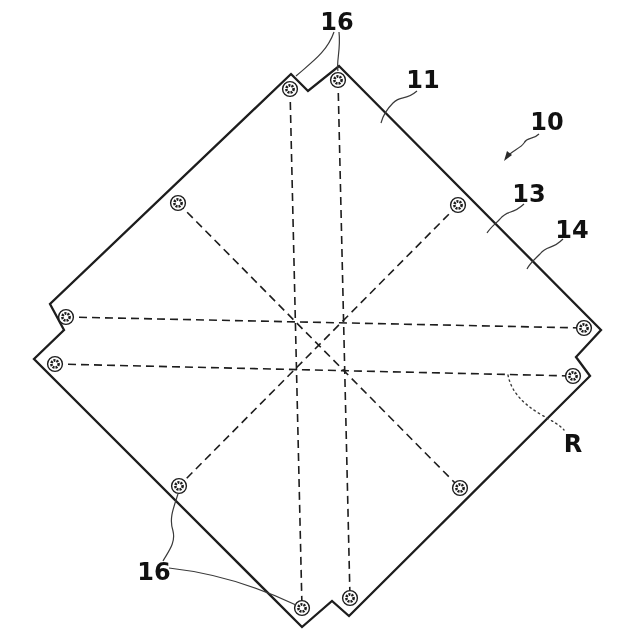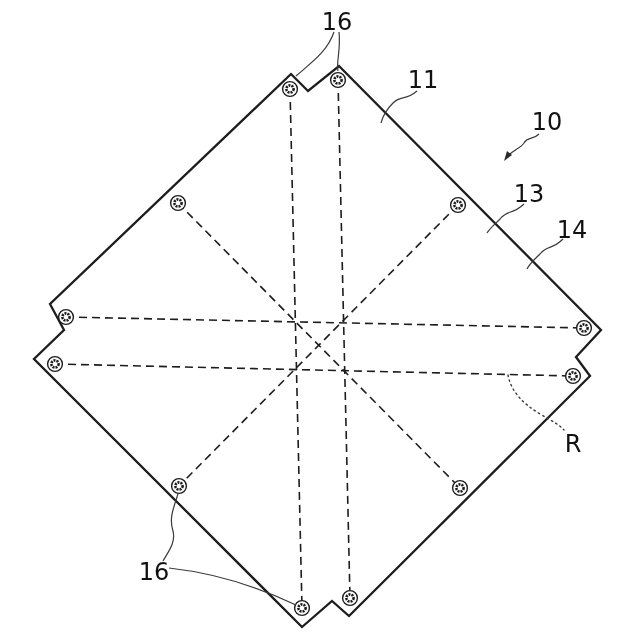--- a/index.html
+++ b/index.html
@@ -1,16 +1,16 @@
 <!DOCTYPE html>
 <html><head>
 <meta charset="utf-8">
 <style>
   html,body{margin:0;padding:0;background:#ffffff;width:640px;height:640px;overflow:hidden;}
-  #stage{width:612px;height:640px;position:relative;background:#ffffff;}
+  #stage{width:612px;height:640px;position:relative;background:#ffffff;font-weight:bold;}
   svg{display:block;}
   .outline{fill:none;stroke:#1d1d1d;stroke-width:2.3;stroke-linejoin:miter;}
   .dashed{fill:none;stroke:#1d1d1d;stroke-width:1.6;stroke-dasharray:8 5;}
   .hole-outer{fill:#ffffff;stroke:#1d1d1d;stroke-width:1.4;}
   .hole-inner{fill:none;stroke:#1d1d1d;stroke-width:2.6;stroke-dasharray:2 1;}
   .leader{fill:none;stroke:#3a3a3a;stroke-width:1.2;}
   .leader.dotted{stroke-dasharray:1.5 3.5;stroke-width:1.4;stroke-linecap:round;}
   .arrowhead{fill:#2a2a2a;stroke:none;}
   .label{font-family:"DejaVu Sans","Liberation Sans",sans-serif;font-size:24px;fill:#111111;text-anchor:middle;}
 </style>

